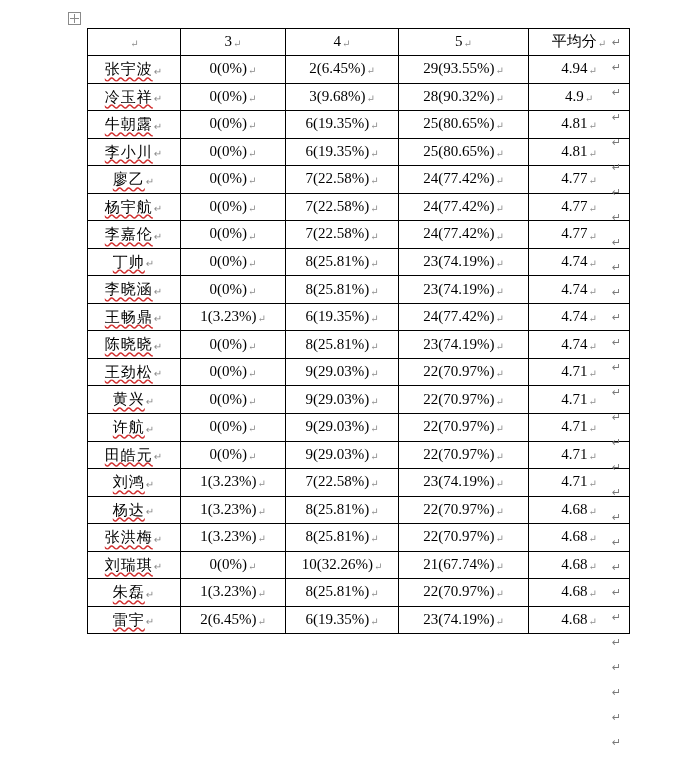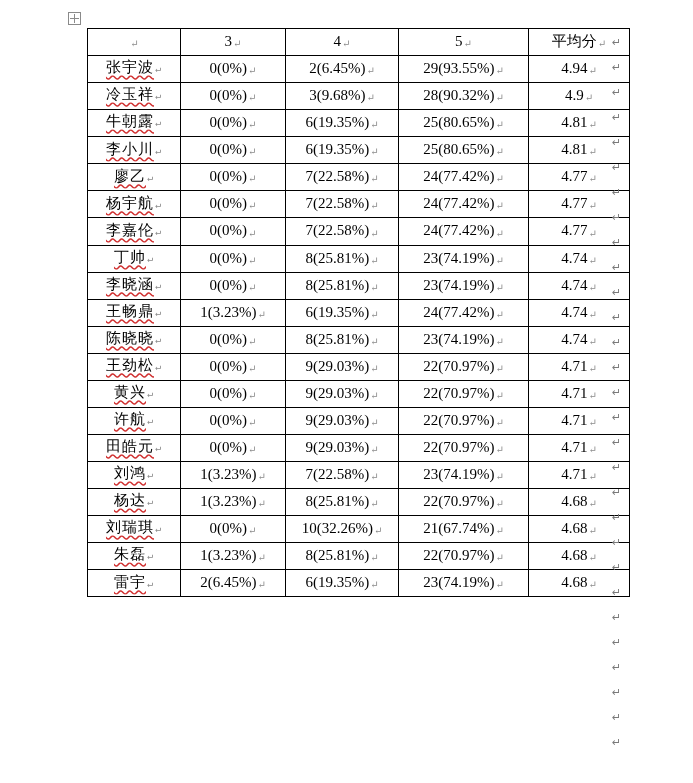--- a/index.html
+++ b/index.html
@@ -62,21 +62,21 @@
     line-height: 25px;
     white-space: nowrap;
   }
   col.c-name { width: 93px; }
   col.c-3 { width: 105px; }
   col.c-4 { width: 113px; }
   col.c-5 { width: 130px; }
   col.c-avg { width: 101px; }
 
   .name-cell {
-    font-family: Liberation Mono, monospace;
+    font-family: Liberation Sans, sans-serif;
     font-size: 15px;
     letter-spacing: 1px;
     text-decoration: underline;
     text-decoration-color: #d03030;
     text-decoration-style: wavy;
     text-underline-offset: 2px;
   }
   .head-cell {
     font-family: "Liberation Serif", "DejaVu Serif", serif;
     font-size: 15px;
@@ -234,20 +234,27 @@
         </tr>
         <tr>
           <td class="name-cell"><span>刘鸿</span><span class="cell-mark">↵</span></td>
           <td class="num-cell"><span>1(3.23%)</span><span class="cell-mark">↵</span></td>
           <td class="num-cell"><span>7(22.58%)</span><span class="cell-mark">↵</span></td>
           <td class="num-cell"><span>23(74.19%)</span><span class="cell-mark">↵</span></td>
           <td class="num-cell"><span>4.71</span><span class="cell-mark">↵</span></td>
         </tr>
         <tr>
           <td class="name-cell"><span>杨达</span><span class="cell-mark">↵</span></td>
+          <td class="num-cell"><span>1(3.23%)</span><span class="cell-mark">↵</span></td>
+          <td class="num-cell"><span>8(25.81%)</span><span class="cell-mark">↵</span></td>
+          <td class="num-cell"><span>22(70.97%)</span><span class="cell-mark">↵</span></td>
+          <td class="num-cell"><span>4.68</span><span class="cell-mark">↵</span></td>
+        </tr>
+        <tr>
+          <td class="name-cell"><span>张洪梅</span><span class="cell-mark">↵</span></td>
           <td class="num-cell"><span>1(3.23%)</span><span class="cell-mark">↵</span></td>
           <td class="num-cell"><span>8(25.81%)</span><span class="cell-mark">↵</span></td>
           <td class="num-cell"><span>22(70.97%)</span><span class="cell-mark">↵</span></td>
           <td class="num-cell"><span>4.68</span><span class="cell-mark">↵</span></td>
         </tr>
         <tr>
           <td class="name-cell"><span>刘瑞琪</span><span class="cell-mark">↵</span></td>
           <td class="num-cell"><span>0(0%)</span><span class="cell-mark">↵</span></td>
           <td class="num-cell"><span>10(32.26%)</span><span class="cell-mark">↵</span></td>
           <td class="num-cell"><span>21(67.74%)</span><span class="cell-mark">↵</span></td>

